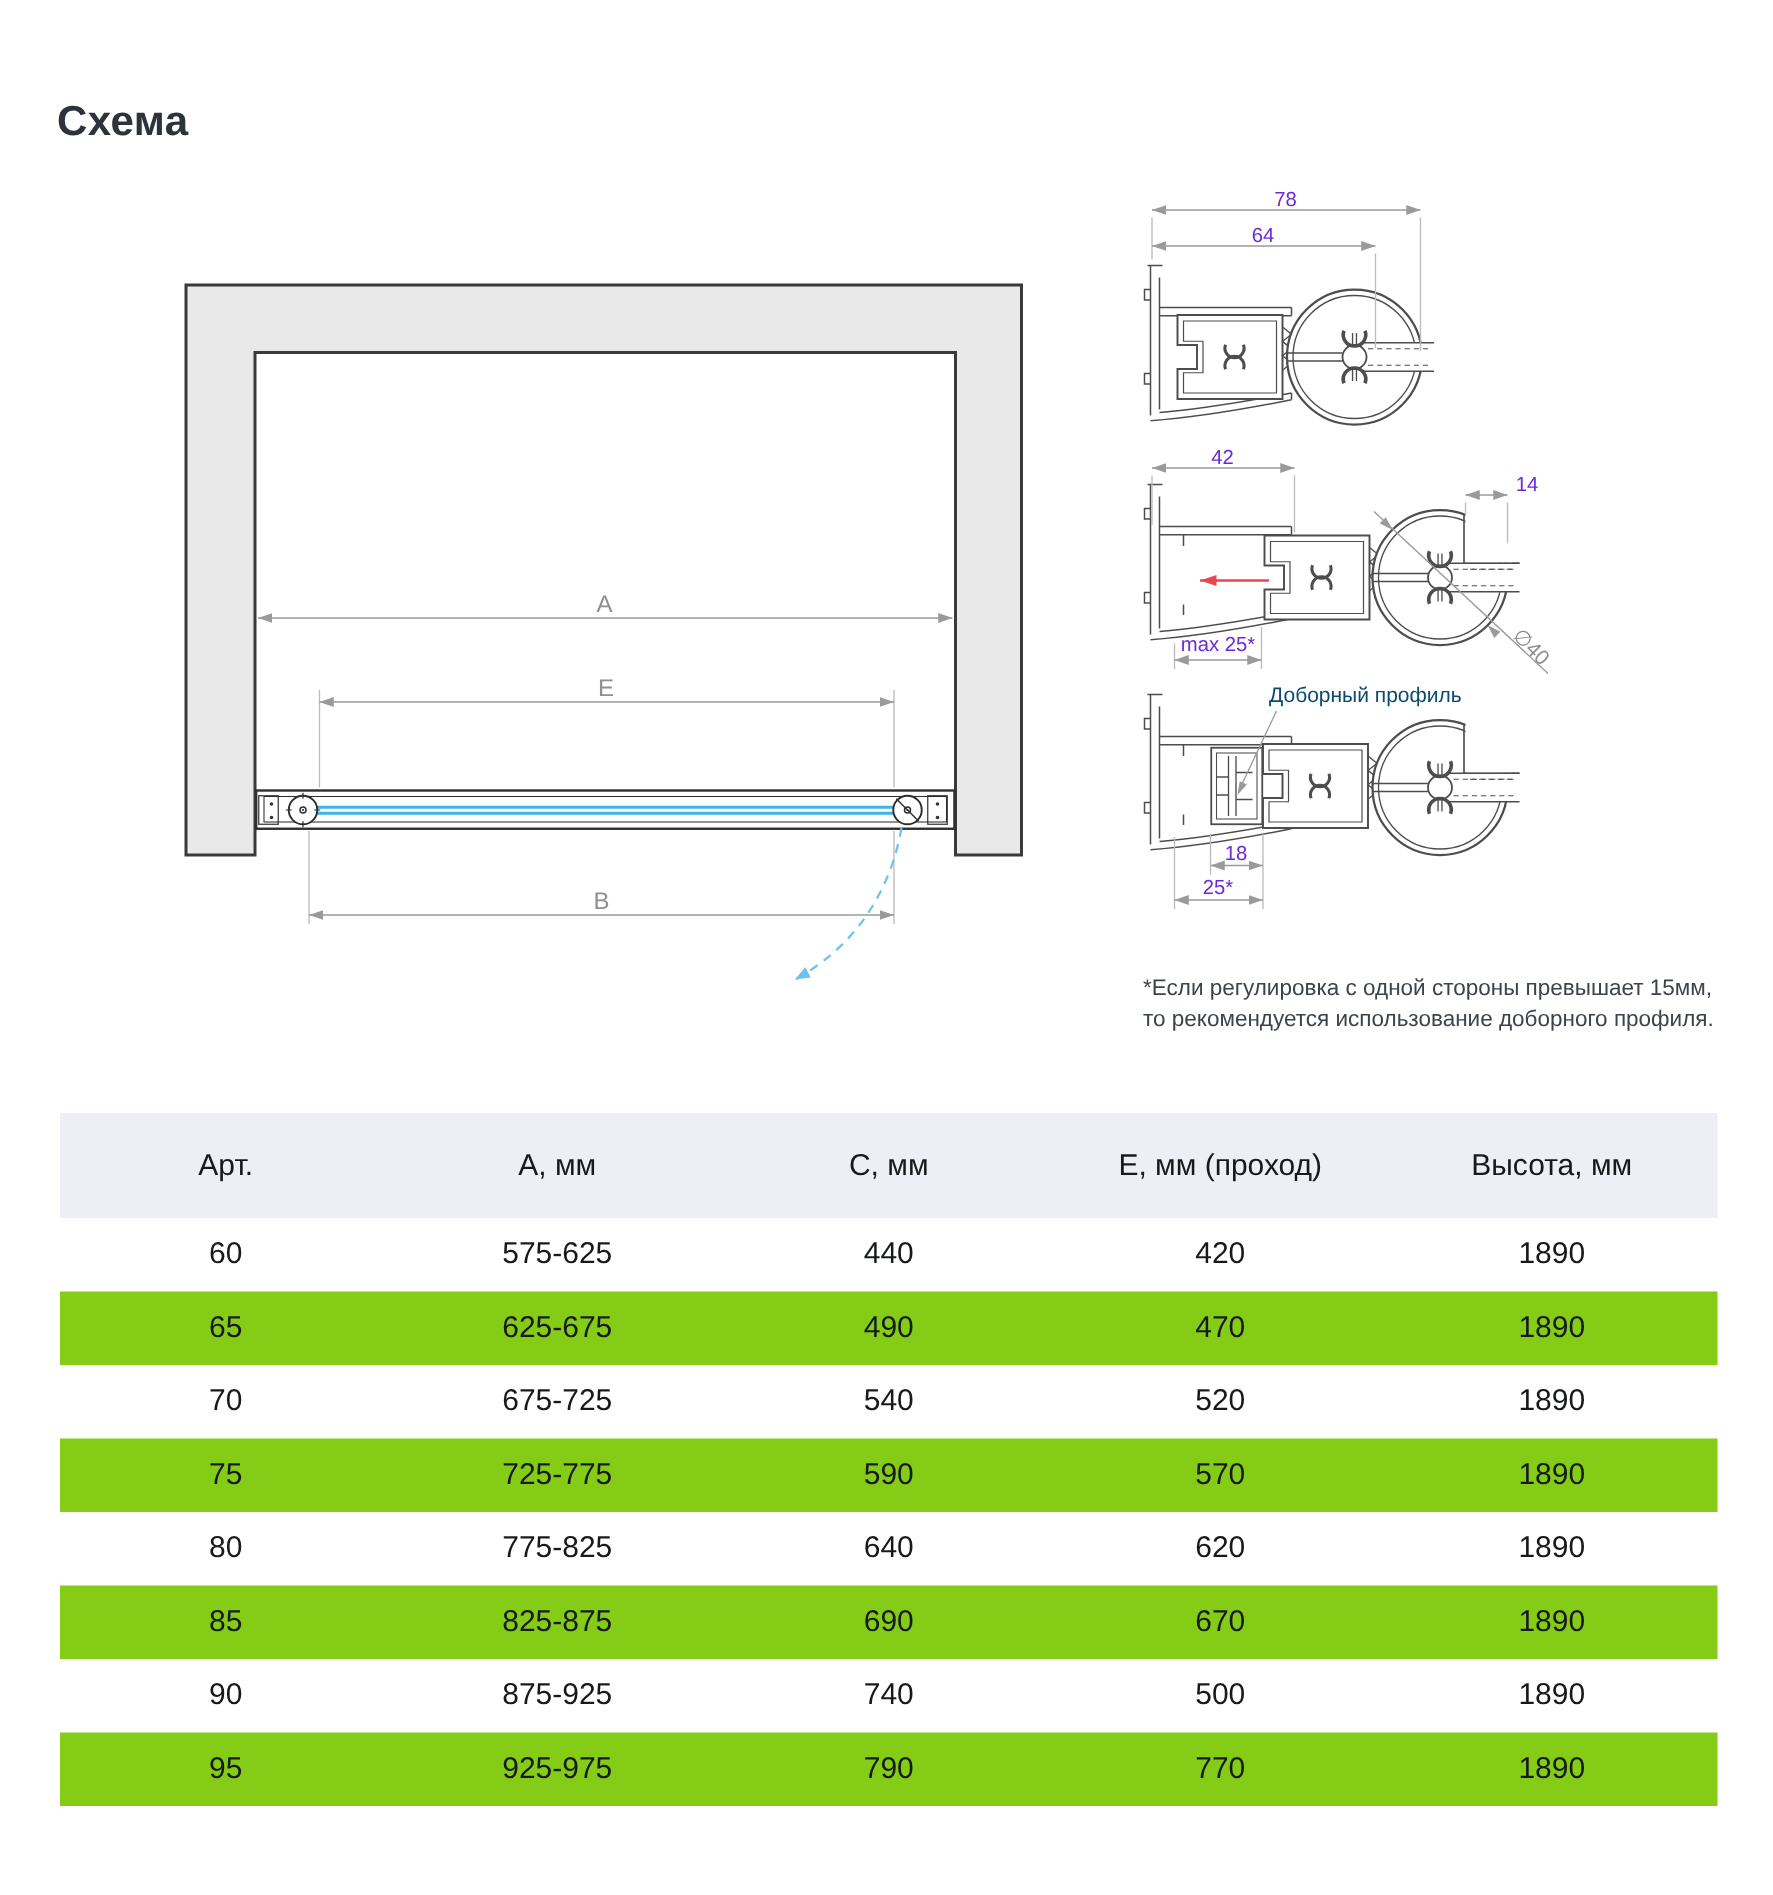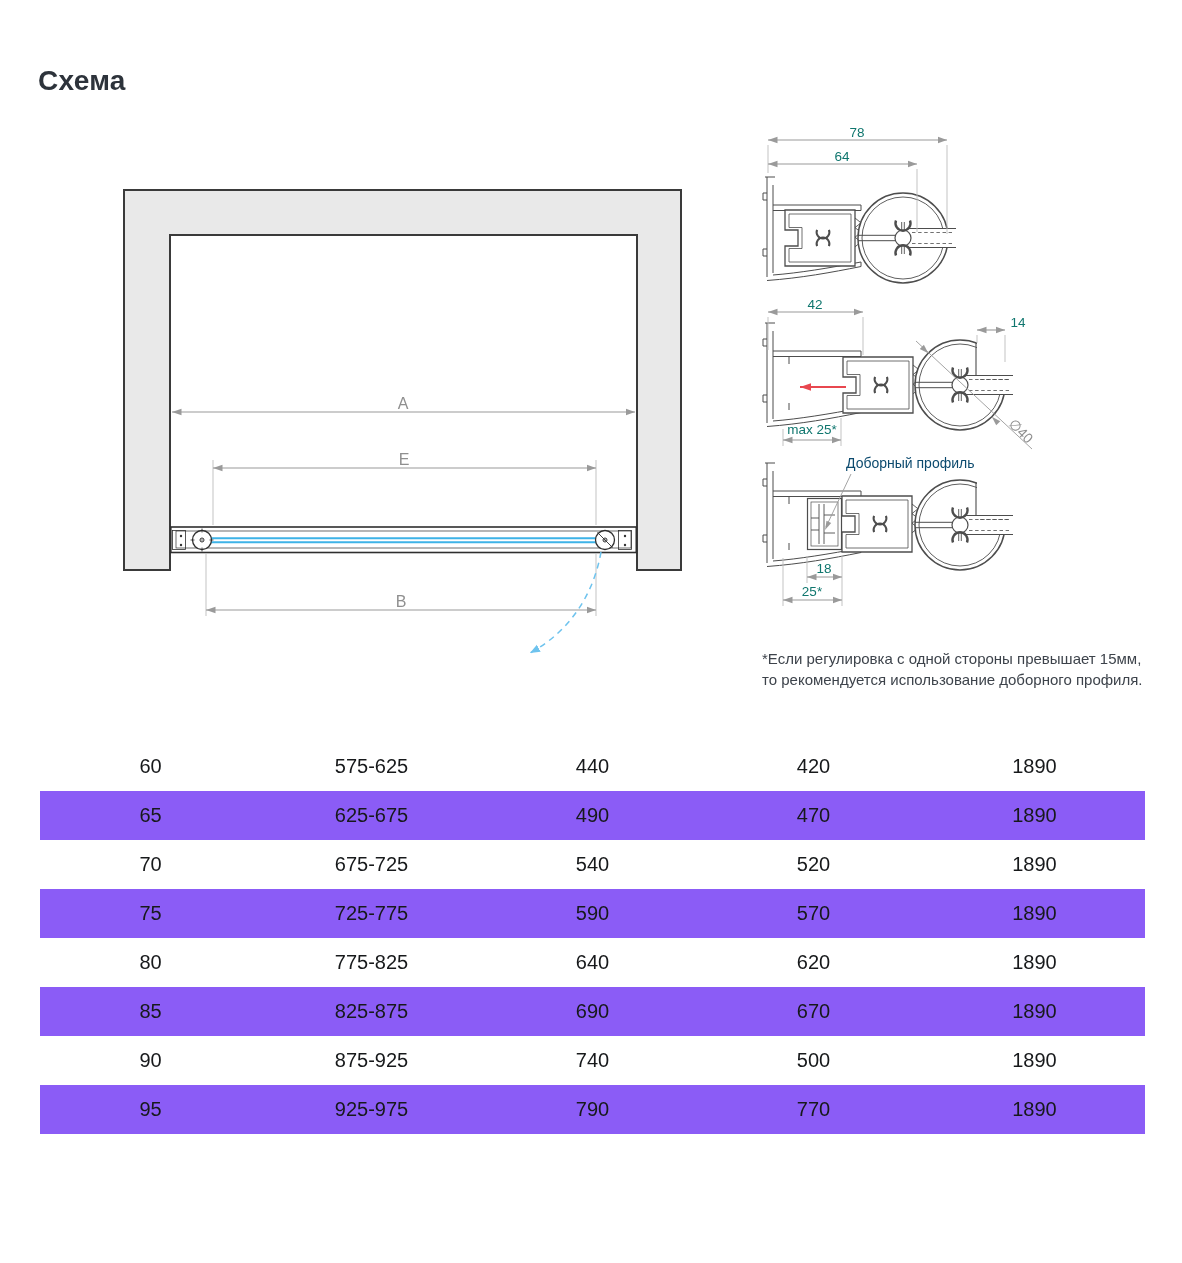--- a/index.html
+++ b/index.html
@@ -1,34 +1,34 @@
 <!DOCTYPE html>
 <html><head>
 <meta charset="utf-8">
 <style>
   html,body{margin:0;padding:0;background:#ffffff;}
   .page{position:relative;width:1182px;height:1263px;background:#fff;overflow:hidden;
         font-family:"Liberation Sans","DejaVu Sans",sans-serif;}
   .title{position:absolute;left:38px;top:20px;font-size:28px;font-weight:800;
          color:#2d333b;letter-spacing:.3px;margin-top:45px;}
   svg.lineart{position:absolute;left:0;top:0;pointer-events:none;}
-  .dim{position:absolute;font-size:13.5px;color:#0f766e;white-space:nowrap;
+  .dim{position:absolute;font-size:13.5px;color:#6d28d9;white-space:nowrap;
        transform:translateX(-50%);line-height:1;}
   .dim-left{position:absolute;font-size:14px;color:#0c4a6e;white-space:nowrap;line-height:1;}
   .dim-rot{position:absolute;font-size:14px;color:#8e8e8e;white-space:nowrap;line-height:1;
            transform:translate(-50%,-50%) rotate(45deg);}
   .axis{position:absolute;font-size:16px;color:#8f8f8f;white-space:nowrap;
         transform:translateX(-50%);line-height:1;}
   .footnote{position:absolute;left:762px;top:648px;width:430px;font-size:15px;
             color:#3d434b;line-height:21px;}
   .spec-table{position:absolute;left:40px;top:742px;width:1105px;font-size:20px;color:#17191b;}
   .trow{display:grid;grid-template-columns:repeat(5,1fr);align-items:center;height:49px;}
   .trow div{text-align:center;}
   .thead{height:70px;background:#edeef6;font-weight:500;}
-  .stripe{background:#8b5cf6;}
+  .stripe{background:#84cc16;}
 </style>
 </head>
 <body>
 
 <div class="page">
 
   <div class="title">Схема</div>
 
   <svg class="lineart" width="1182" height="1263" viewBox="0 0 1182 1263">
     <defs>
@@ -182,20 +182,27 @@
   <div class="dim-left" style="left:846px;top:456px">Доборный профиль</div>
   <div class="dim" style="left:824px;top:562px">18</div>
   <div class="dim" style="left:812px;top:585px">25*</div>
 
   <div class="footnote">
     <div>*Если регулировка с одной стороны превышает 15мм,</div>
     <div>то рекомендуется использование доборного профиля.</div>
   </div>
 
   <div class="spec-table">
+    <div class="trow thead">
+      <div>Арт.</div>
+      <div>А, мм</div>
+      <div>С, мм</div>
+      <div>Е, мм (проход)</div>
+      <div>Высота, мм</div>
+    </div>
     <div class="trow">
       <div>60</div>
       <div>575-625</div>
       <div>440</div>
       <div>420</div>
       <div>1890</div>
     </div>
     <div class="trow stripe">
       <div>65</div>
       <div>625-675</div>

